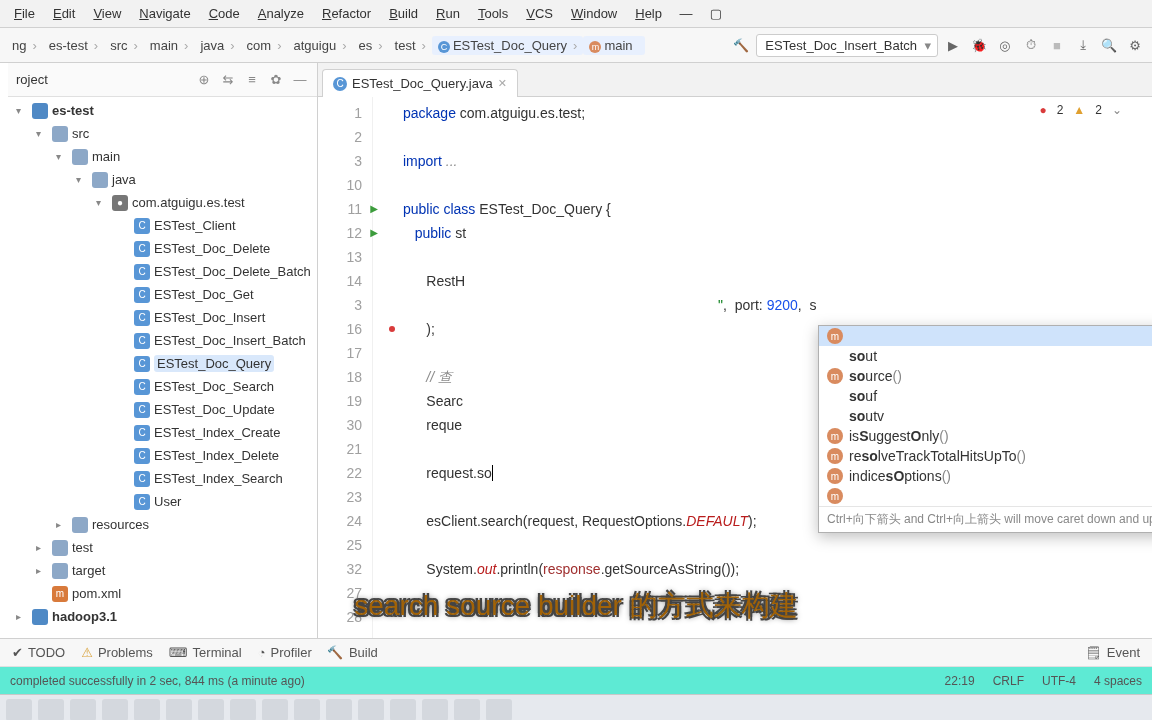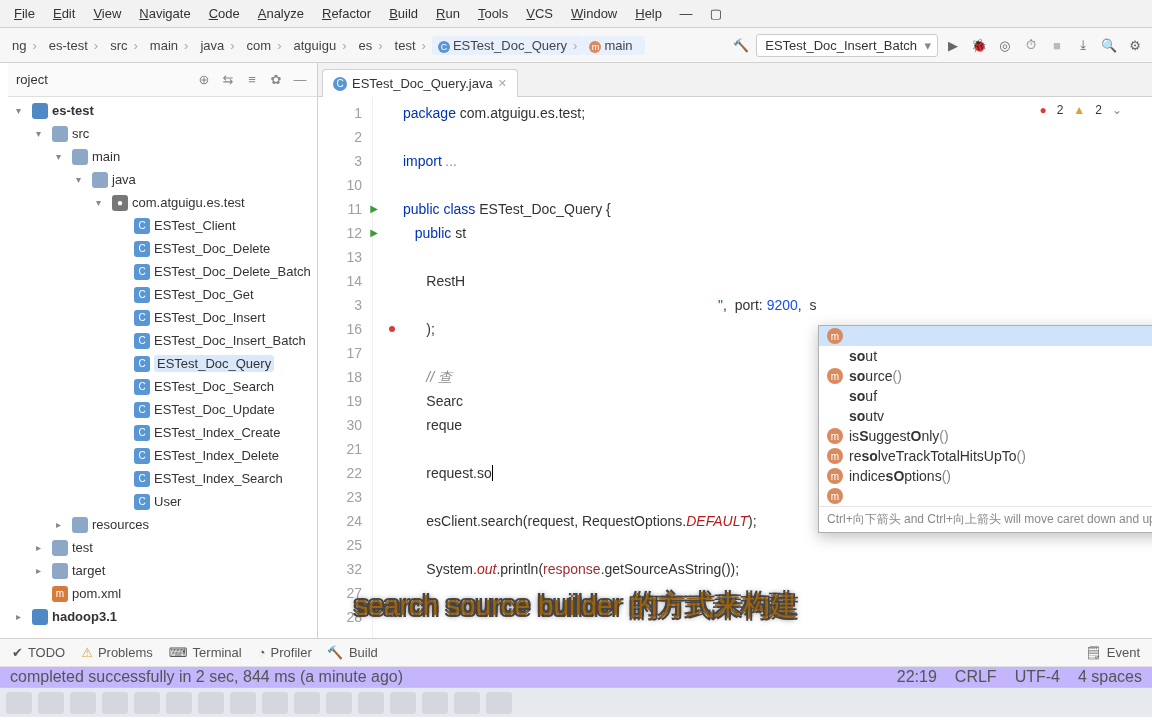--- a/index.html
+++ b/index.html
@@ -76,21 +76,21 @@
 .comp-row .name { color:#333; }
 .comp-row .name b { font-weight:700; }
 .comp-tip { padding:4px 8px; font-size:12px; color:#888; border-top:1px solid #e5e5e5; display:flex; align-items:center;}
 
 
 .tool-windows { height:28px; border-top:1px solid #d0d0d0; background:#f7f7f7; display:flex; align-items:center; gap:16px; padding:0 12px;}
 .tool-windows .tw { display:flex; align-items:center; gap:5px; color:#555; }
 .tool-windows .spacer{flex:1;}
 
 
-.statusbar { height:21px; background:#c4b5fd; border-top:1px solid #e0e0e0; display:flex; align-items:center; padding:0 10px; color:#555; font-size:16px; gap:18px;}
+.statusbar { height:28px; background:#5eead4; border-top:1px solid #e0e0e0; display:flex; align-items:center; padding:0 10px; color:#555; font-size:12px; gap:18px;}
 .statusbar .spacer{flex:1;}
 
 
 .taskbar { height:30px; background:#e6e9ee; border-top:1px solid #c8c8c8; display:flex; align-items:center; gap:6px; padding:0 6px;}
 .taskbar .tb { width:26px; height:22px; background:#d4d8de; border-radius:3px;}
 
 
 .subtitle { position:absolute; left:0; right:0; bottom:95px; text-align:center; pointer-events:none; font-size:28px; font-weight:400; color:#a16207; text-shadow: -2px -2px 0 #444, 2px -2px 0 #444, -2px 2px 0 #444, 2px 2px 0 #444, 0 0 6px #000;}
 </style>
 </head>

